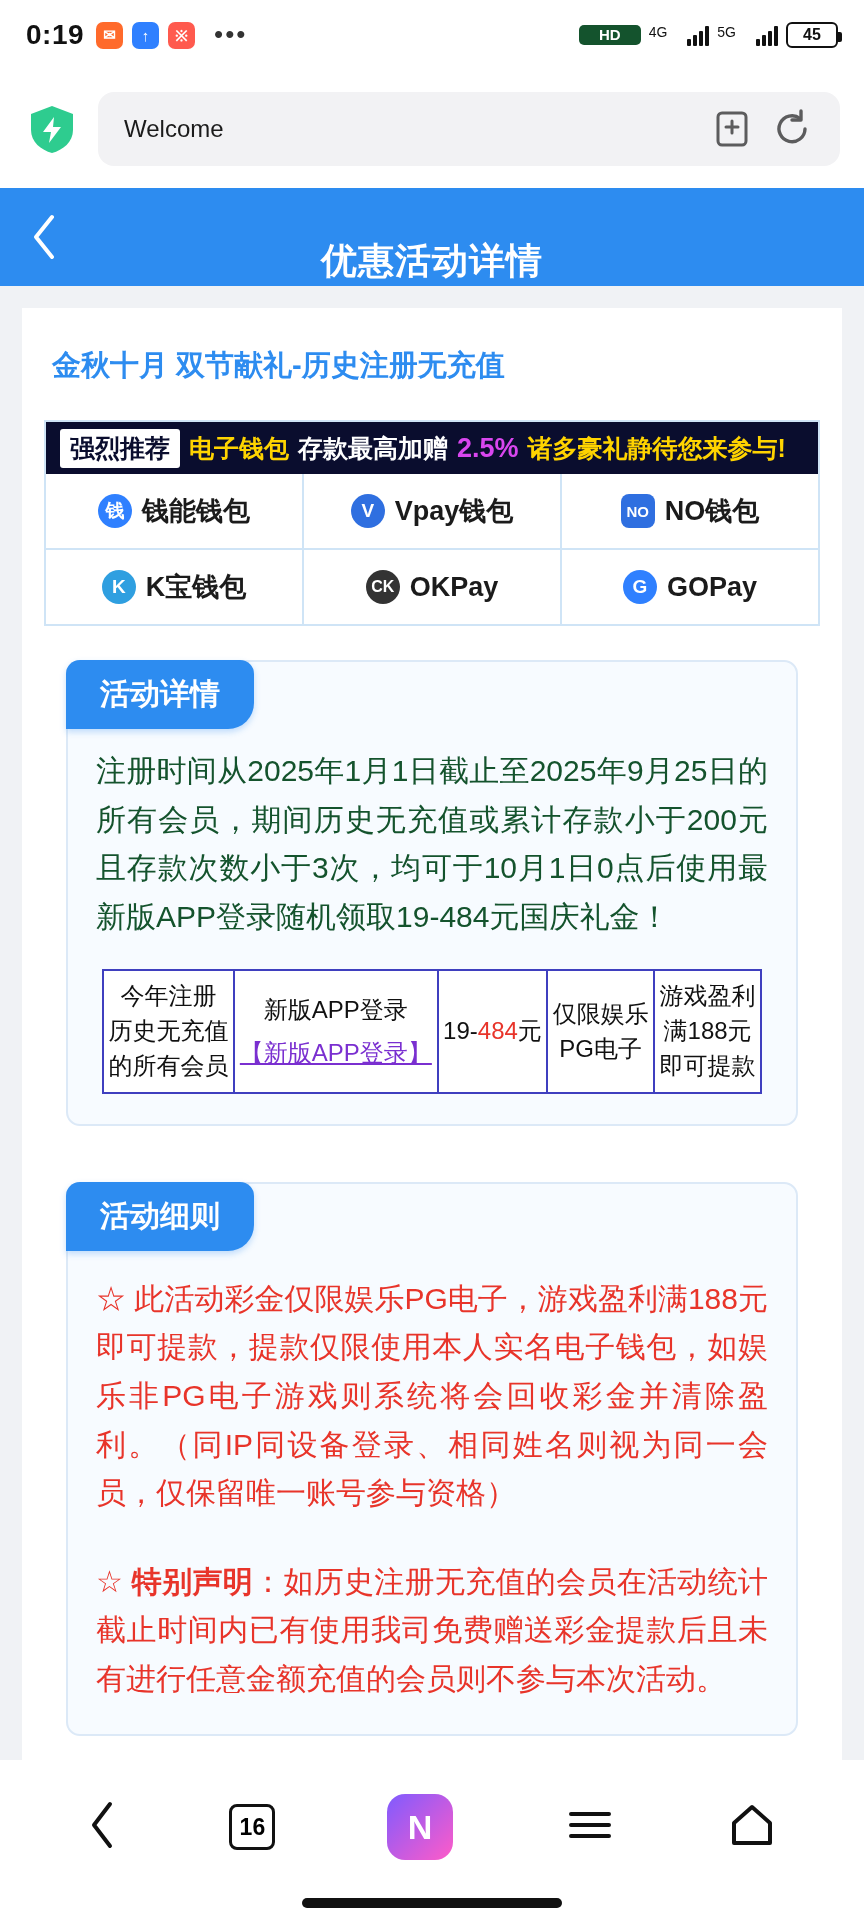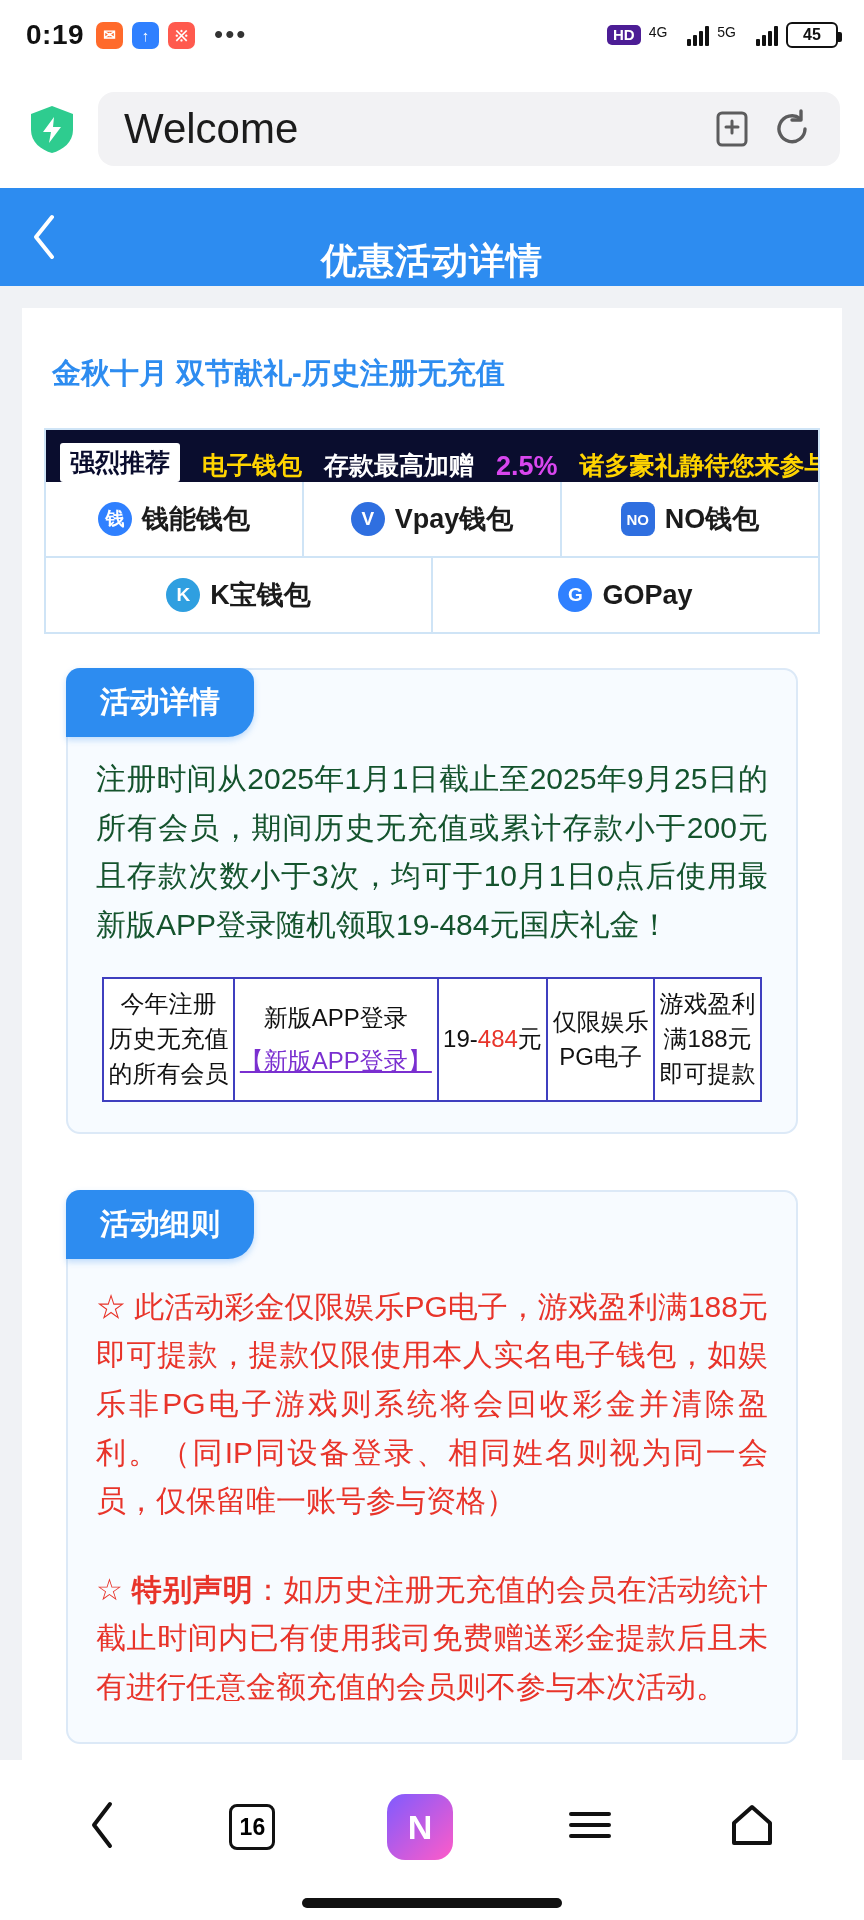--- a/index.html
+++ b/index.html
@@ -25,22 +25,22 @@
     width: 27px; height: 27px; border-radius: 7px;
     display: flex; align-items: center; justify-content: center;
     font-size: 15px; color: #fff; font-weight: 700;
   }
   .sb-badge.orange { background: #ff6a2b; }
   .sb-badge.blue   { background: #2f80ff; }
   .sb-badge.pink   { background: #ff5a4e; }
   .sb-dots { font-size: 26px; color: #333; letter-spacing: 2px; margin-left: 10px; line-height: 0.6; }
   .sb-right { margin-left: auto; display: flex; align-items: center; gap: 8px; }
   .sb-hd {
-    background: #4c1d95; color: #fff; font-size: 15px; font-weight: 700;
-    border-radius: 5px; padding: 2px 6px; line-height: 1.1;
+    background: #14532d; color: #fff; font-size: 15px; font-weight: 700;
+    border-radius: 5px; padding: 2px 20px; line-height: 1.1;
   }
   .sig-group { display: flex; align-items: flex-end; gap: 20px; }
   .sig-label { font-size: 14px; color: #111; align-self: flex-start; }
   .bars { display: flex; align-items: flex-end; gap: 2px; height: 22px; }
   .bars i { display: block; width: 4px; background: #111; border-radius: 1px; }
   .bars i:nth-child(1) { height: 7px; }
   .bars i:nth-child(2) { height: 11px; }
   .bars i:nth-child(3) { height: 15px; }
   .bars i:nth-child(4) { height: 20px; }
   .batt {
@@ -59,21 +59,21 @@
     padding: 0 24px; gap: 18px; background: #fff;
   }
   .shield {
     width: 56px; height: 56px; flex: 0 0 56px;
     display: flex; align-items: center; justify-content: center;
   }
   .urlbox {
     flex: 1; height: 74px; background: #f2f2f4; border-radius: 16px;
     display: flex; align-items: center; padding: 0 26px; gap: 16px;
   }
-  .urltext { font-size: 42px; color: #1b1b1b; flex: 1; }
+  .urltext { font-size: 24px; color: #1b1b1b; flex: 1; }
   .bar-icon { width: 44px; height: 44px; flex: 0 0 44px; opacity: .78; }
 
   
   .pagehdr {
     height: 98px; background: #2d8cf0;
     display: flex; align-items: flex-end; position: relative;
   }
   .pagehdr .back {
     position: absolute; left: 30px; top: 0; bottom: 0;
     display: flex; align-items: center; width: 56px;
@@ -83,31 +83,31 @@
     font-size: 36px; font-weight: 700; letter-spacing: 1px;
   }
 
   
   .content {
     position: absolute; top: 286px; left: 0; right: 0; bottom: 160px;
     background: #f0f2f5; overflow: hidden;
   }
   .card {
     background: #fff; margin: 22px 22px 0 22px;
-    padding: 34px 22px 34px 22px;
+    padding: 26px 22px 34px 22px;
   }
   .promo-title {
     color: #2d8cf0; font-size: 29px; font-weight: 600; margin: 12px 0 34px 8px;
   }
 
   
   .bannerwrap { border: 2px solid #cfe4f6; }
   .banner-top {
-    background: #0a0d2e; height: 52px; display: flex; align-items: flex-end;
-    padding: 0 14px; gap: 22px; overflow: hidden; white-space: nowrap;
+    background: #0a0d2e; height: 52px; display: flex; align-items: center;
+    padding: 0 14px; gap: 9px; overflow: hidden; white-space: nowrap;
   }
   .bt-tag {
     background: #fff; color: #0a0d2e; font-weight: 700; font-size: 25px;
     padding: 3px 10px; border-radius: 3px;
   }
   .bt-y { color: #ffd400; font-weight: 700; font-size: 25px; }
   .bt-w { color: #ffffff; font-weight: 700; font-size: 25px; }
   .bt-g { color: #d946ef; font-weight: 700; font-size: 27px; }
 
   .wrow { display: flex; }
@@ -285,20 +285,24 @@
         </div>
         <div class="wcell">
           <span class="wlogo" style="background:#2f6fe0;border-radius:8px;font-size:15px">NO</span>
           <span>NO钱包</span>
         </div>
       </div>
       <div class="wrow">
         <div class="wcell">
           <span class="wlogo" style="background:#2f9fe0">K</span>
           <span>K宝钱包</span>
+        </div>
+        <div class="wcell">
+          <span class="wlogo" style="background:#333;font-size:16px">CK</span>
+          <span>OKPay</span>
         </div>
         <div class="wcell">
           <span class="wlogo" style="background:#2f80ff">G</span>
           <span>GOPay</span>
         </div>
       </div>
     </div>
 
     <div class="panel">
       <div class="panel-tab">活动详情</div>

